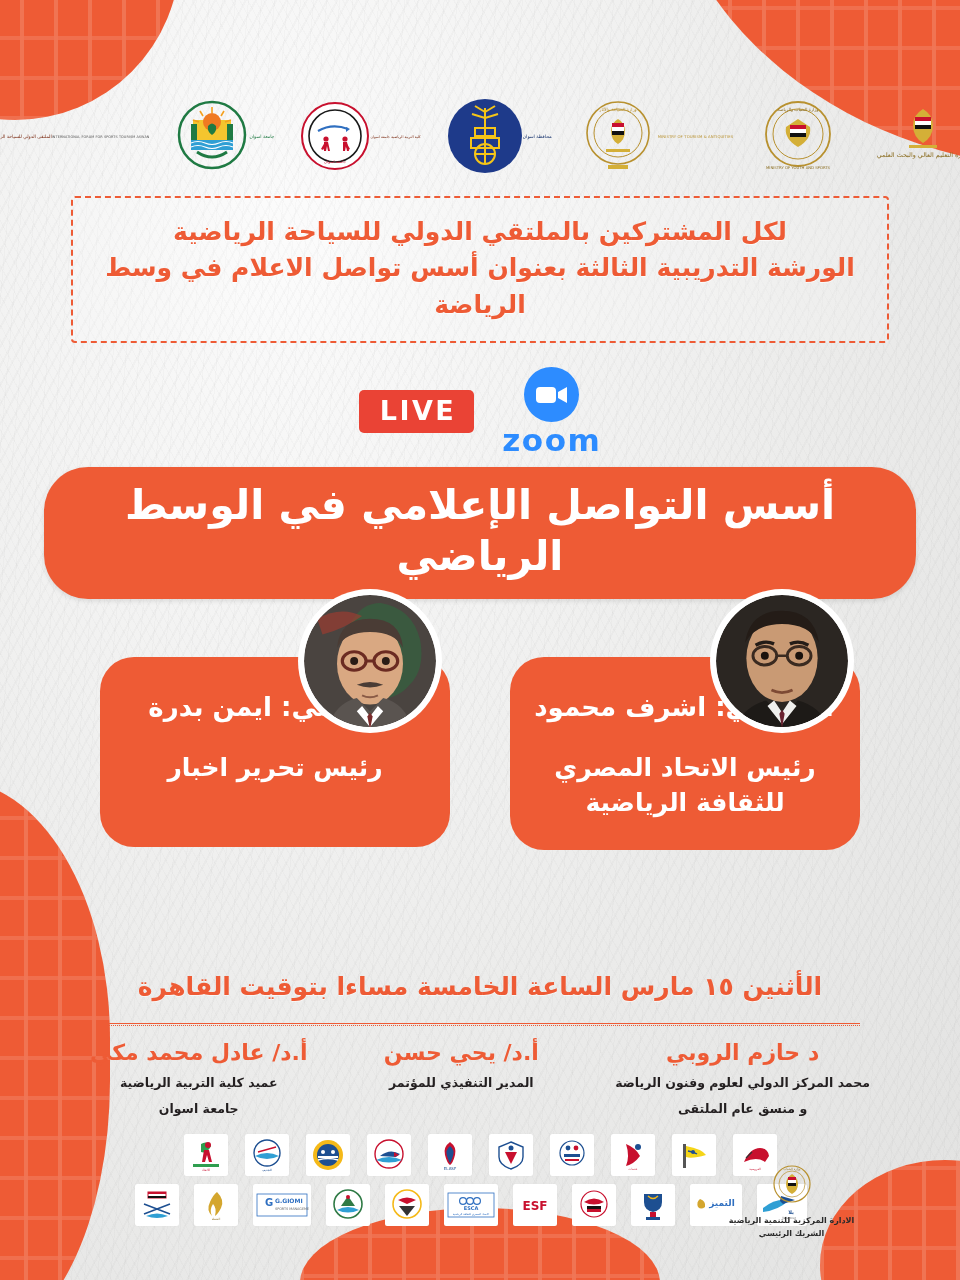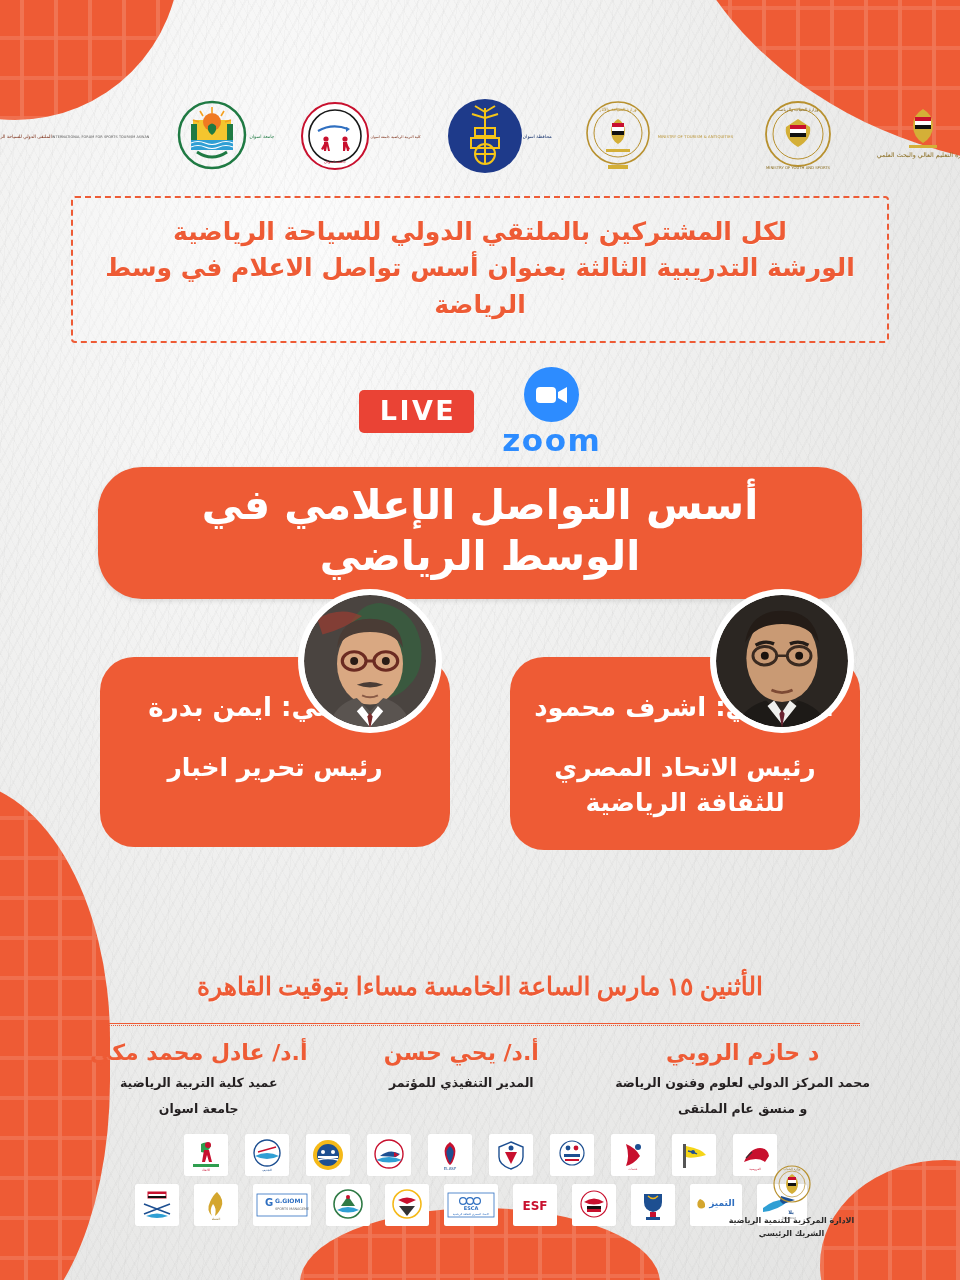--- a/index.html
+++ b/index.html
@@ -186,21 +186,21 @@
     font-size: 31px;
     font-weight: bold;
     letter-spacing: 1.5px;
     line-height: 1;
     margin-top: 2px;
   }
 
   
   .title-banner {
     margin: 12px auto 0 auto;
-    width: 764px;
+    width: 872px;
     background: var(--accent);
     border-radius: 44px;
     padding: 13px 30px 17px 30px;
     text-align: center;
     box-shadow: 0 2px 5px rgba(0,0,0,0.10);
   }
   .title-banner-text {
     direction: rtl;
     color: #ffffff;
     font-weight: bold;
@@ -277,21 +277,20 @@
   
   .datetime {
     direction: rtl;
     text-align: center;
     color: var(--accent);
     font-weight: bold;
     font-size: 25px;
     margin-top: 122px;
     letter-spacing: -0.2px;
     text-shadow: 0 1px 0 rgba(255,255,255,.6);
-    font-family: Liberation Serif, serif;
   }
 
   
   .divider {
     width: 760px;
     margin: 22px auto 0 auto;
     height: 3px;
     border-top: 1.6px solid var(--accent);
     border-bottom: 1px dotted var(--accent);
   }

